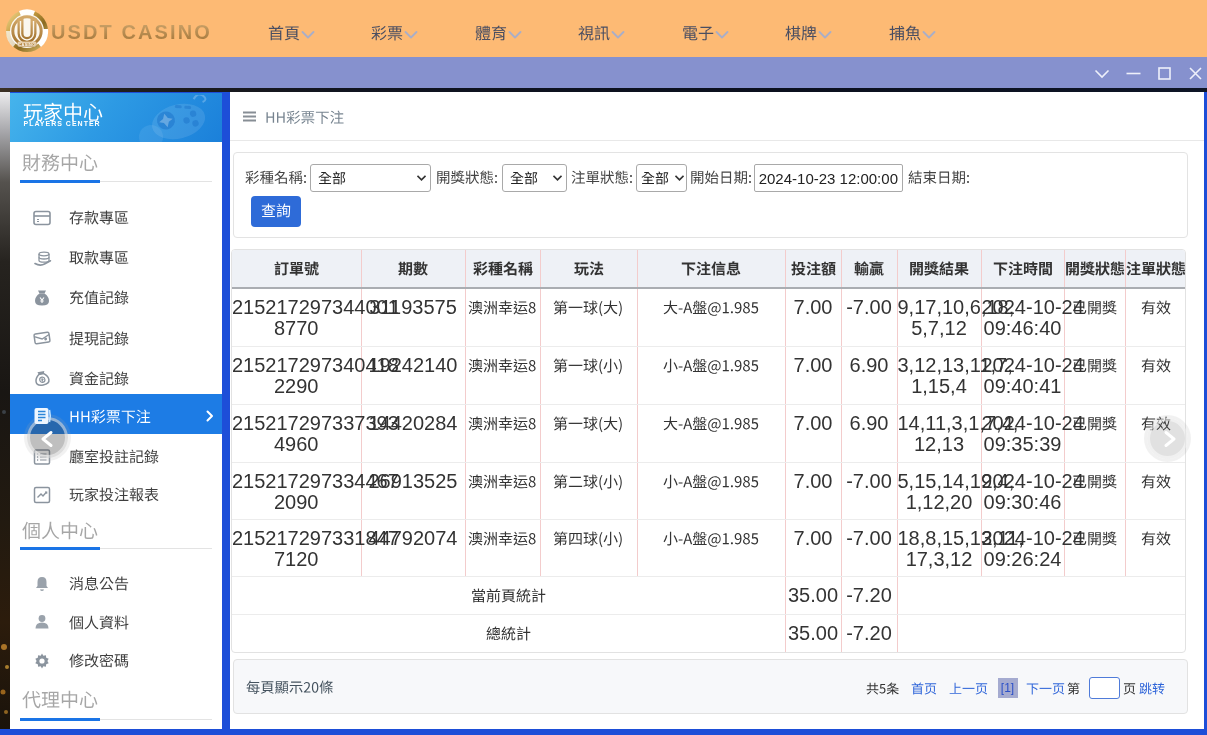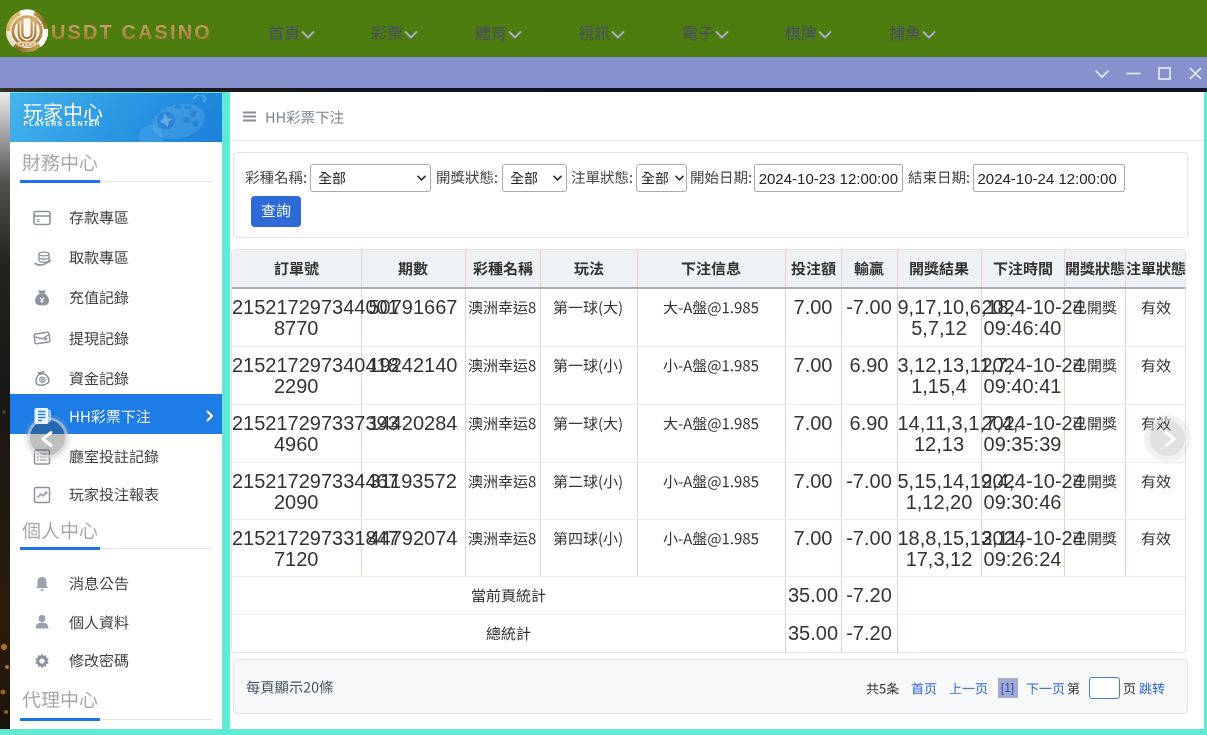--- a/index.html
+++ b/index.html
@@ -1,22 +1,22 @@
 <!DOCTYPE html>
 <html><head><meta charset="utf-8"><style>
 *{margin:0;padding:0;box-sizing:border-box}
 html,body{width:1207px;height:735px;overflow:hidden;background:#fff;
  font-family:"Liberation Sans",sans-serif;-webkit-font-smoothing:antialiased}
 .abs{position:absolute}
 svg.t{display:block}
-#top{position:absolute;left:0;top:0;width:1207px;height:57px;background:#4d7c0f}
+#top{position:absolute;left:0;top:0;width:1207px;height:57px;background:#fdba74}
 #tbar{position:absolute;left:0;top:57px;width:1207px;height:31px;background:#8691ce}
 #dark{position:absolute;left:0;top:88px;width:1207px;height:4px;
  background:linear-gradient(90deg,#3b3125 0,#23201c 6%,#101420 30%,#0b101e 65%,#0e1526 100%)}
-#stage{position:absolute;left:0;top:92px;width:1207px;height:643px;background:#5eead4}
+#stage{position:absolute;left:0;top:92px;width:1207px;height:643px;background:#1d4ed8}
 #lstrip{position:absolute;left:0;top:0;width:10px;height:637px;
  background:linear-gradient(#ececee 0,#a6a6aa 40px,#55524e 90px,#26231f 170px,#191613 300px,#221a10 430px,#2c1c0c 530px,#1a130b 637px)}
 #sidebar{position:absolute;left:10px;top:1px;width:212px;height:636px;background:#fff}
 #content{position:absolute;left:229.5px;top:0;width:974.5px;height:637px;background:#fff}
 #sbhead{position:absolute;left:0;top:0;width:212px;height:49px;overflow:hidden;
  background:linear-gradient(125deg,#46b4ec 0%,#2d9ae4 45%,#1b80da 100%)}
 .sect{position:absolute;left:10px;width:192px;border-bottom:1px solid #e3e3e3}
 .sect .bar{position:absolute;left:0;bottom:-2px;width:80px;height:3px;background:#1a74e6}
 .mico{position:absolute;left:23px}
 #active{position:absolute;left:0;top:301px;width:212px;height:40px;background:#1d7ce5}
@@ -678,21 +678,20 @@
           <svg class="t" width="63" height="17">
             <g fill="#444" transform="translate(0,12.76) scale(0.0145)">
               <use href="#r7d50" x="0"></use>
               <use href="#r675f" x="1000"></use>
               <use href="#r65e5" x="2000"></use>
               <use href="#r671f" x="3000"></use>
               <use href="#r3a" x="4000"></use>
             </g>
           </svg>
         </div>
-        <div class="dinp" style="left:738.5px;width:152px">2024-10-24 12:00:00</div>
         <div id="qbtn">
           <svg class="t" width="30" height="18">
             <g fill="#fff" transform="translate(0,13.2) scale(0.015)">
               <use href="#r67e5" x="0"></use>
               <use href="#r8a62" x="1000"></use>
             </g>
           </svg>
         </div>
       </div>
       <div id="twrap">
@@ -813,21 +812,21 @@
                     <use href="#b614b" x="3000"></use>
                   </g>
                 </svg>
               </th>
             </tr>
             <tr class="data">
               <td>
                 <div class="num">215217297344001<br>8770</div>
               </td>
               <td>
-                <div class="num">50791667</div>
+                <div class="num">31193575</div>
               </td>
               <td>
                 <svg class="t" width="69" height="21">
                   <g fill="#333" transform="translate(0,16.2) scale(0.015)">
                     <use href="#r6fb3" x="0"></use>
                     <use href="#r6d32" x="1000"></use>
                     <use href="#r5e78" x="2000"></use>
                     <use href="#r8fd0" x="3000"></use>
                     <use href="#r38" x="4000"></use>
                   </g>
@@ -1041,21 +1040,21 @@
                     <use href="#r6548" x="1000"></use>
                   </g>
                 </svg>
               </td>
             </tr>
             <tr class="data">
               <td>
                 <div class="num">215217297334467<br>2090</div>
               </td>
               <td>
-                <div class="num">31193572</div>
+                <div class="num">26913525</div>
               </td>
               <td>
                 <svg class="t" width="69" height="21">
                   <g fill="#333" transform="translate(0,16.2) scale(0.015)">
                     <use href="#r6fb3" x="0"></use>
                     <use href="#r6d32" x="1000"></use>
                     <use href="#r5e78" x="2000"></use>
                     <use href="#r8fd0" x="3000"></use>
                     <use href="#r38" x="4000"></use>
                   </g>

